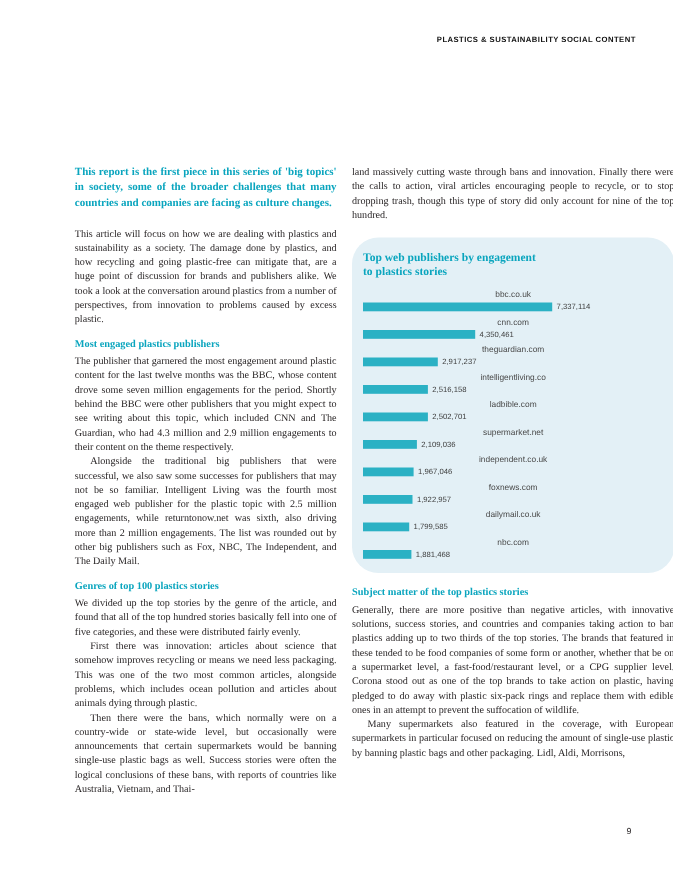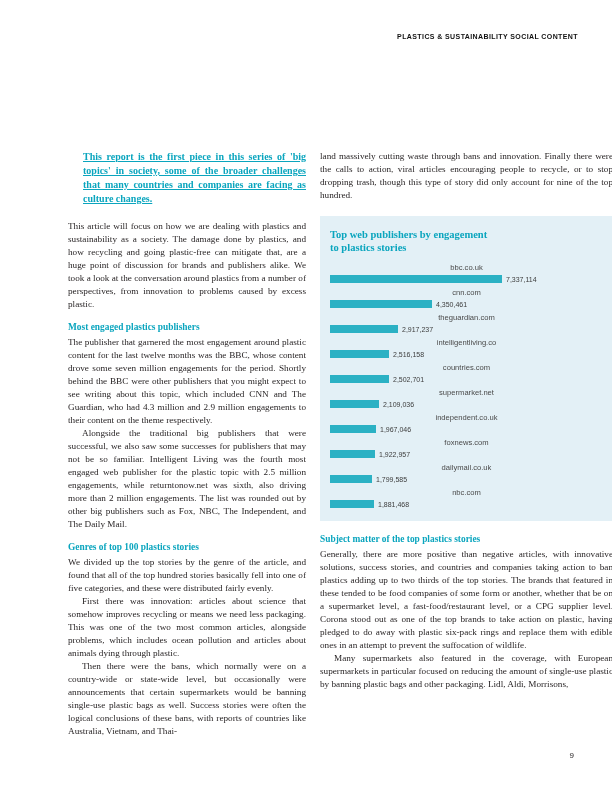--- a/index.html
+++ b/index.html
@@ -29,36 +29,36 @@
     text-align:justify;
   }
   .col.left{left:68px;}
   .col.right{left:320px;width:293px;}
   .col p{margin:0;}
   p.intro{
     color:var(--accent,#0aa5be);
     font-weight:700;
     font-size:10px;
     line-height:14px;
-    margin:0 0 14px 15px;
-    text-decoration:underline;
+    margin:0 0 14px 0;
   }
   h3.subhead{
     color:var(--accent,#0aa5be);
     font-size:9.4px;
     line-height:13px;
     font-weight:700;
     margin:10px 0 2px 0;
     text-align:left;
   }
   p.ind{text-indent:14px;}
   .chart-panel{
     background:var(--panel,#e3f0f6);
     margin:14px 0 12px 0;
     padding:12px 10px 8px 10px;
+    border-radius:24px;
   }
   .chart-title{
     color:var(--accent,#0aa5be);
     font-weight:700;
     font-size:10.5px;
     line-height:13px;
     margin-bottom:9px;
     text-align:left;
   }
   .crow{margin-bottom:5px;}
@@ -144,21 +144,21 @@
             </div>
           </div>
           <div class="crow">
             <div class="clabel">intelligentliving.co</div>
             <div class="cbarline">
               <div class="cbar" style="width: 59px;"></div>
               <span class="cval">2,516,158</span>
             </div>
           </div>
           <div class="crow">
-            <div class="clabel">countries.com</div>
+            <div class="clabel">ladbible.com</div>
             <div class="cbarline">
               <div class="cbar" style="width: 59px;"></div>
               <span class="cval">2,502,701</span>
             </div>
           </div>
           <div class="crow">
             <div class="clabel">supermarket.net</div>
             <div class="cbarline">
               <div class="cbar" style="width: 49px;"></div>
               <span class="cval">2,109,036</span>

